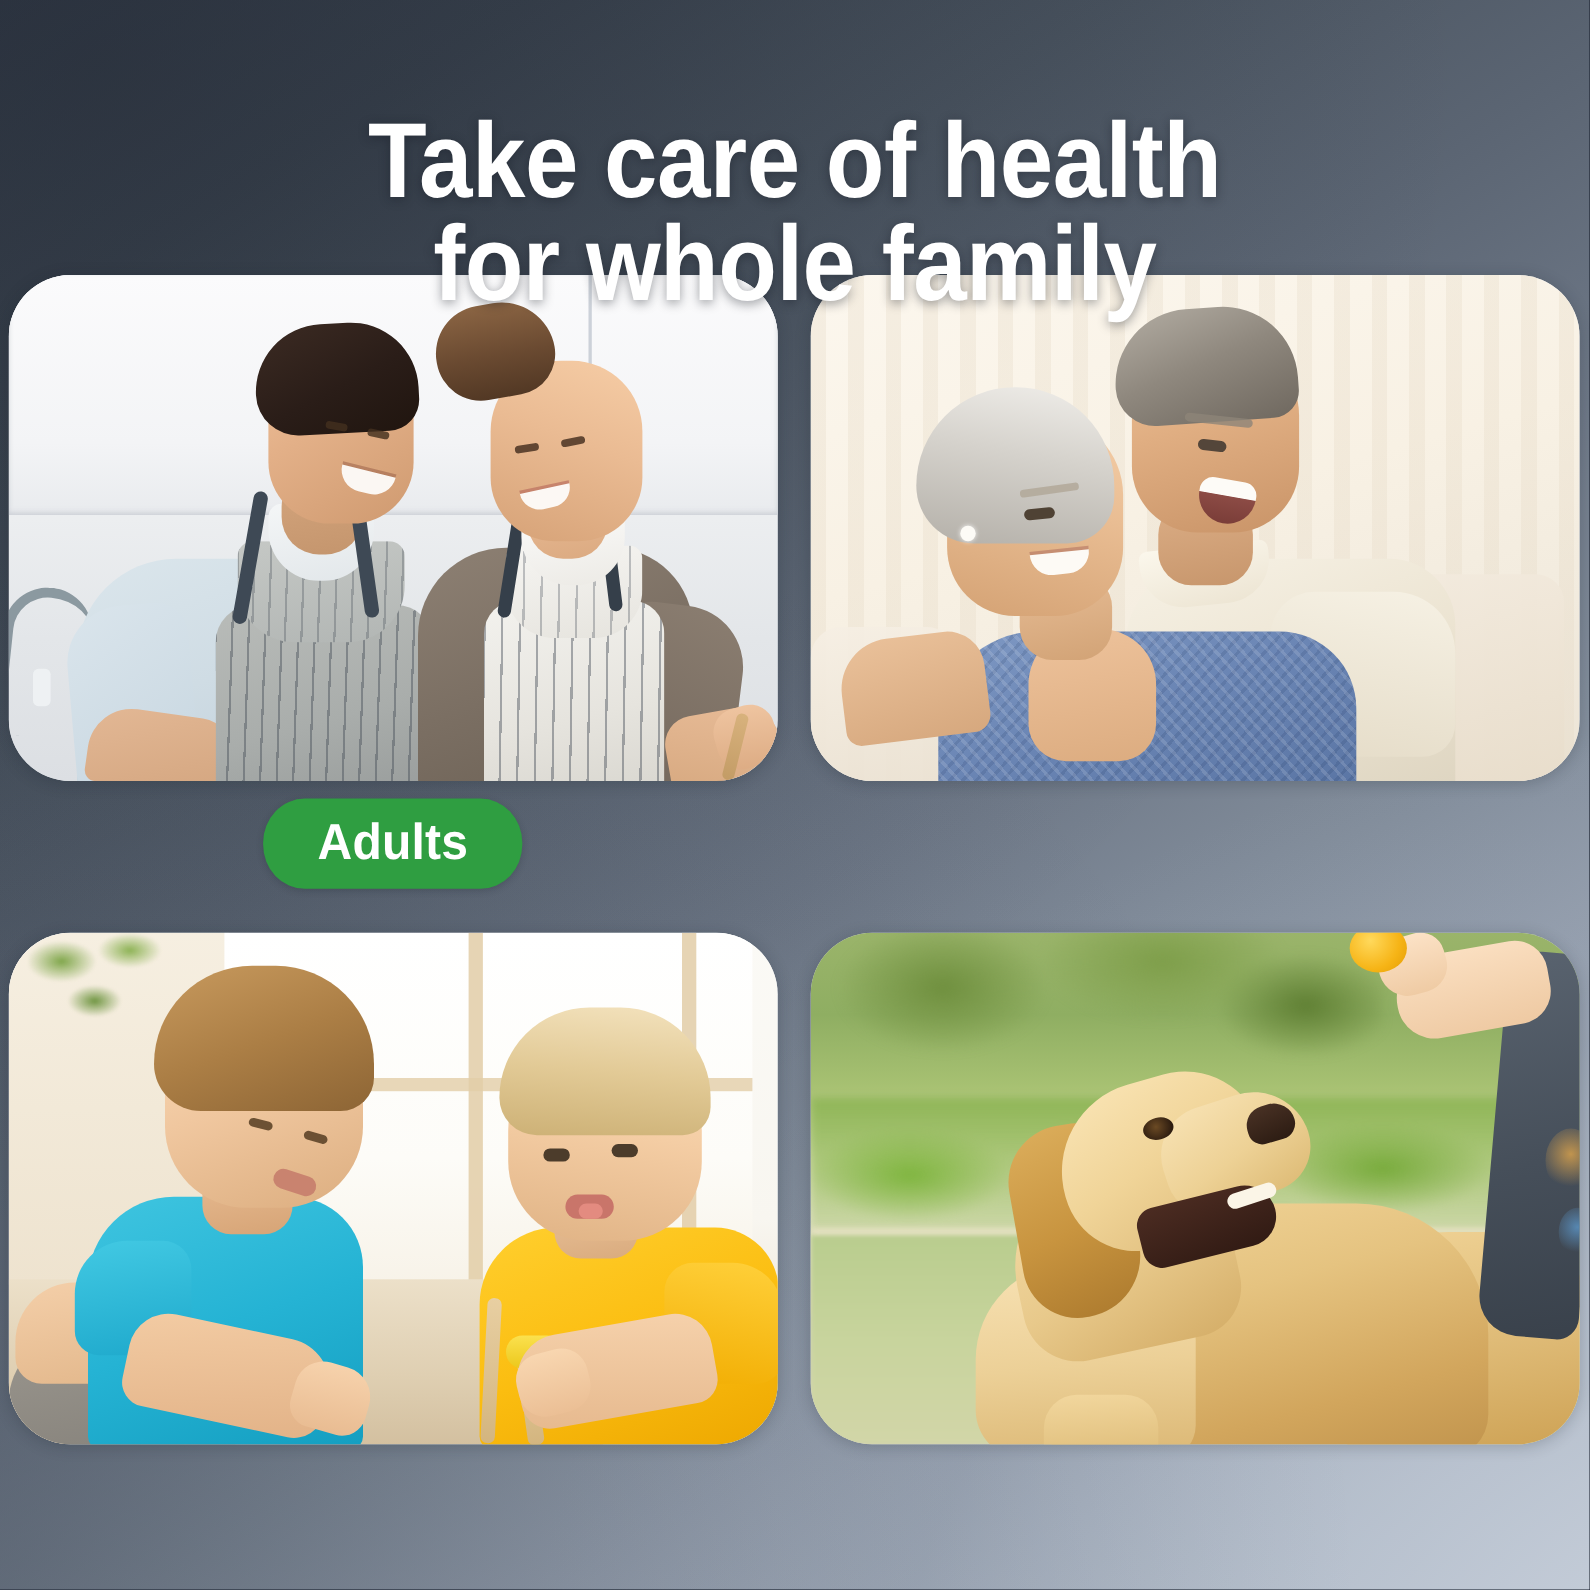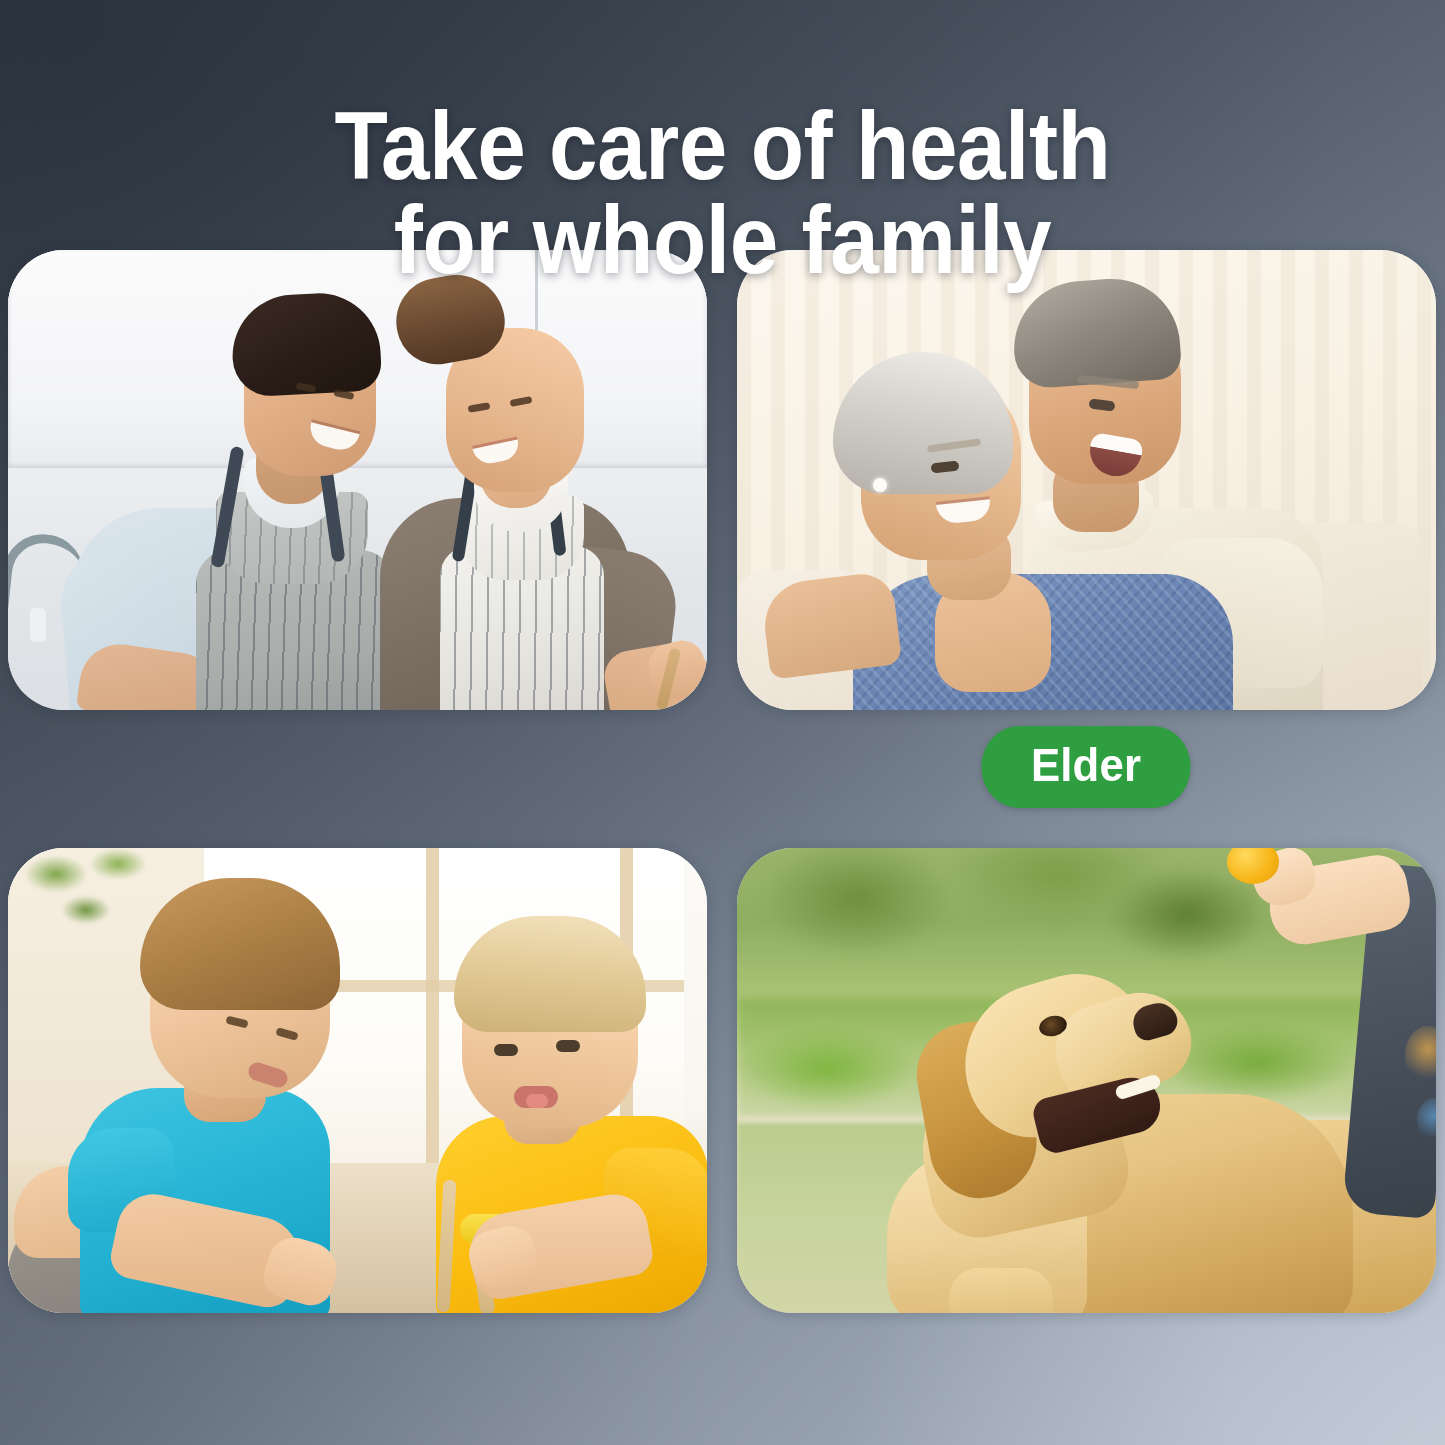--- a/index.html
+++ b/index.html
@@ -779,20 +779,23 @@
           <div class="w-hair"></div>
           <div class="w-bun"></div>
           <div class="w-eye a"></div>
           <div class="w-eye b"></div>
           <div class="w-smile"></div>
           <div class="w-arm"></div>
           <div class="w-hand"></div>
           <div class="w-spoon"></div>
         </div>
       </div>
+      <div class="badge-row t">
+        <span class="badge">Adults</span>
+      </div>
     </div>
 
     <div class="cell col-r row-t">
       <div class="card">
         <div class="photo p-elder">
           <div class="sofa"></div>
           <div class="sofa2"></div>
 
           <div class="m-polo"></div>
           <div class="m-sleeve"></div>
@@ -810,23 +813,20 @@
           <div class="w-arm"></div>
           <div class="w-neck"></div>
           <div class="w-head"></div>
           <div class="w-hair"></div>
           <div class="w-brow"></div>
           <div class="w-eye"></div>
           <div class="w-ear"></div>
           <div class="w-smile"></div>
         </div>
       </div>
-      <div class="badge-row t">
-        <span class="badge">Elder</span>
-      </div>
     </div>
 
     <div class="cell col-l row-b">
       <div class="card tall">
         <div class="photo p-kids">
           <div class="wallL"></div>
           <div class="win"></div>
           <div class="mull-v a"></div>
           <div class="mull-v b"></div>
           <div class="mull-h"></div>

